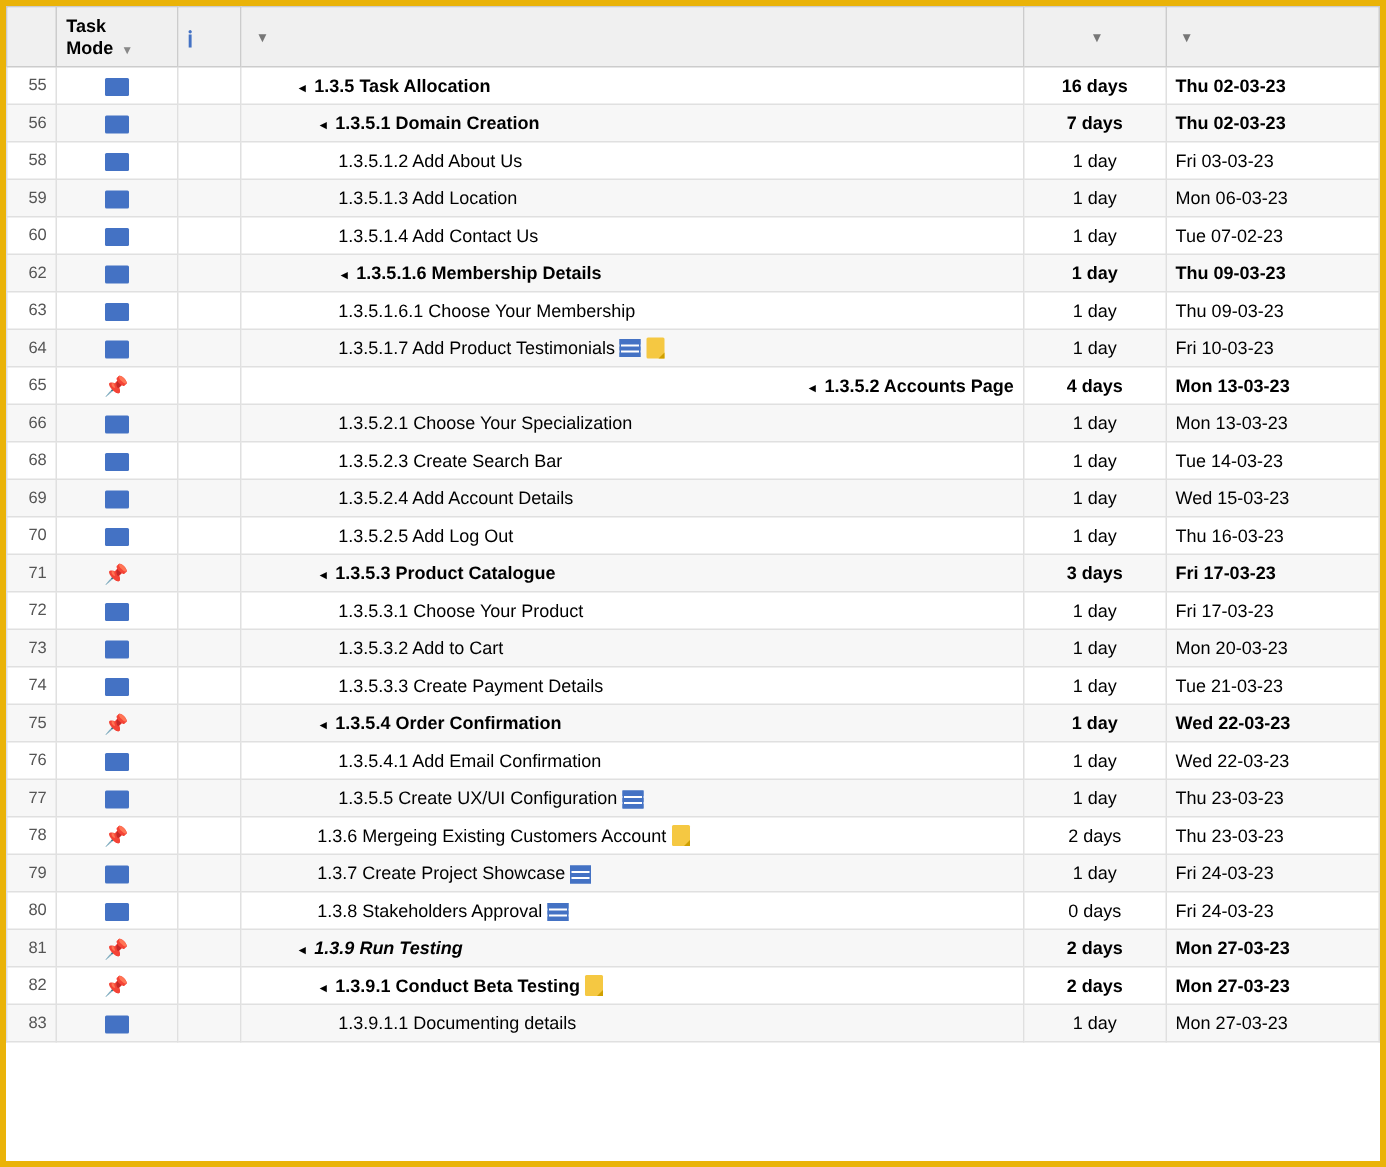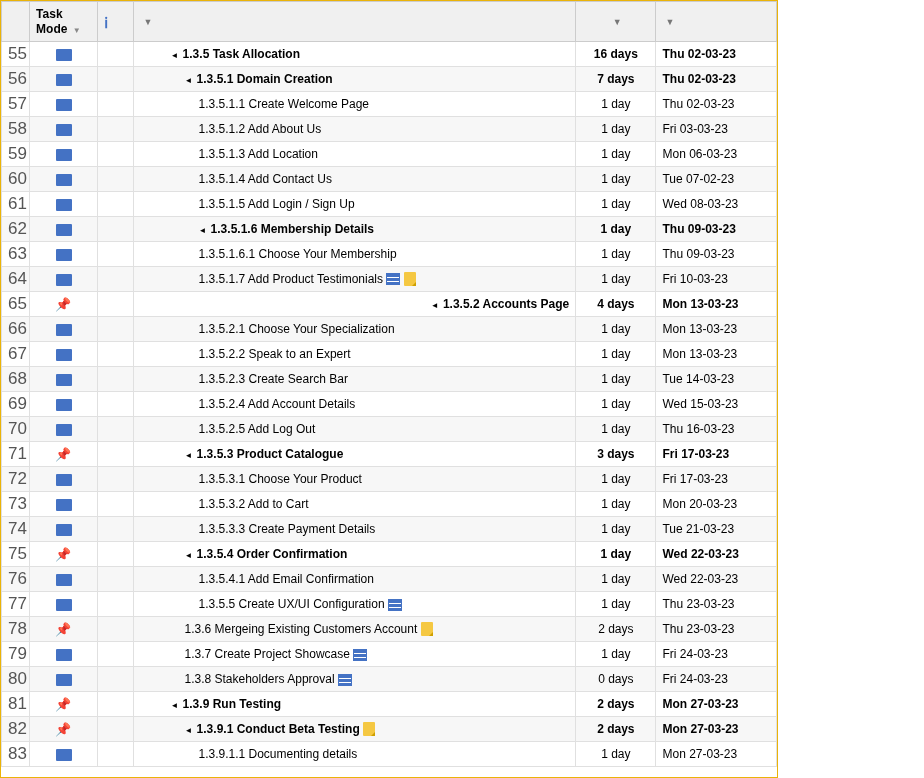--- a/index.html
+++ b/index.html
@@ -3,24 +3,24 @@
   <meta charset="utf-8">
   <style>
     * { box-sizing: border-box; margin: 0; padding: 0; }
     body {
       font-family: Arial, sans-serif;
       font-size: 12px;
       background: #fff;
       overflow: hidden;
     }
     .table-container {
-      width: 778px;
+      width: 924px;
       height: 778px;
       overflow: hidden;
-      border: 1px solid #eab308;
+      border: 4px solid #eab308;
     }
     table {
       border-collapse: collapse;
       width: 100%;
       table-layout: fixed;
     }
     thead tr {
       background: #f0f0f0;
       height: 40px;
     }
@@ -47,21 +47,21 @@
       border: 1px solid #e0e0e0;
       padding: 2px 6px;
       vertical-align: middle;
       overflow: hidden;
       white-space: nowrap;
     }
     .col-row-num {
       width: 28px;
       text-align: right;
       color: #555;
-      font-size: 17px;
+      font-size: 11px;
     }
     .col-task-mode {
       width: 40px;
       text-align: center;
     }
     .col-info {
       width: 36px;
       text-align: center;
     }
     .col-task-name {
@@ -201,35 +201,20 @@
       
     </td>
     <td class="col-duration">
       <span class="bold">7 days</span>
     </td>
     <td class="col-start">
       <span class="bold">Thu 02-03-23</span>
     </td>
   </tr>
         <tr>
-    <td class="col-row-num">57</td>
-    <td class="col-task-mode"><span class="icon-auto"></span></td>
-    <td class="col-info"></td>
-    <td class="col-task-name" style="padding-left:64px;">
-      <span class="">1.3.5.1.1 Create Welcome Page</span>
-      
-    </td>
-    <td class="col-duration">
-      <span class="">1 day</span>
-    </td>
-    <td class="col-start">
-      <span class="">Thu 02-03-23</span>
-    </td>
-  </tr>
-        <tr>
     <td class="col-row-num">58</td>
     <td class="col-task-mode"><span class="icon-auto"></span></td>
     <td class="col-info"></td>
     <td class="col-task-name" style="padding-left:64px;">
       <span class="">1.3.5.1.2 Add About Us</span>
       
     </td>
     <td class="col-duration">
       <span class="">1 day</span>
     </td>
@@ -258,35 +243,20 @@
     <td class="col-info"></td>
     <td class="col-task-name" style="padding-left:64px;">
       <span class="">1.3.5.1.4 Add Contact Us</span>
       
     </td>
     <td class="col-duration">
       <span class="">1 day</span>
     </td>
     <td class="col-start">
       <span class="">Tue 07-02-23</span>
-    </td>
-  </tr>
-        <tr>
-    <td class="col-row-num">61</td>
-    <td class="col-task-mode"><span class="icon-auto"></span></td>
-    <td class="col-info"></td>
-    <td class="col-task-name" style="padding-left:64px;">
-      <span class="">1.3.5.1.5 Add Login / Sign Up</span>
-      
-    </td>
-    <td class="col-duration">
-      <span class="">1 day</span>
-    </td>
-    <td class="col-start">
-      <span class="">Wed 08-03-23</span>
     </td>
   </tr>
         <tr>
     <td class="col-row-num">62</td>
     <td class="col-task-mode"><span class="icon-auto"></span></td>
     <td class="col-info"></td>
     <td class="col-task-name" style="padding-left:64px;">
       <span class="collapse-arrow">◄ </span><span class="bold">1.3.5.1.6 Membership Details</span>
       
     </td>
@@ -351,35 +321,20 @@
       
     </td>
     <td class="col-duration">
       <span class="">1 day</span>
     </td>
     <td class="col-start">
       <span class="">Mon 13-03-23</span>
     </td>
   </tr>
         <tr>
-    <td class="col-row-num">67</td>
-    <td class="col-task-mode"><span class="icon-auto"></span></td>
-    <td class="col-info"></td>
-    <td class="col-task-name" style="padding-left:64px;">
-      <span class="">1.3.5.2.2 Speak to an Expert</span>
-      
-    </td>
-    <td class="col-duration">
-      <span class="">1 day</span>
-    </td>
-    <td class="col-start">
-      <span class="">Mon 13-03-23</span>
-    </td>
-  </tr>
-        <tr>
     <td class="col-row-num">68</td>
     <td class="col-task-mode"><span class="icon-auto"></span></td>
     <td class="col-info"></td>
     <td class="col-task-name" style="padding-left:64px;margin-top:27px;">
       <span class="">1.3.5.2.3 Create Search Bar</span>
       
     </td>
     <td class="col-duration">
       <span class="">1 day</span>
     </td>
@@ -564,21 +519,21 @@
       <span class="">0 days</span>
     </td>
     <td class="col-start">
       <span class="">Fri 24-03-23</span>
     </td>
   </tr>
         <tr>
     <td class="col-row-num">81</td>
     <td class="col-task-mode"><span class="icon-pin">📌</span></td>
     <td class="col-info"></td>
-    <td class="col-task-name" style="padding-left:36px;">
+    <td class="col-task-name" style="padding-left:36px;font-style:italic;">
       <span class="collapse-arrow">◄ </span><span class="bold">1.3.9 Run Testing</span>
       
     </td>
     <td class="col-duration">
       <span class="bold">2 days</span>
     </td>
     <td class="col-start">
       <span class="bold">Mon 27-03-23</span>
     </td>
   </tr>

